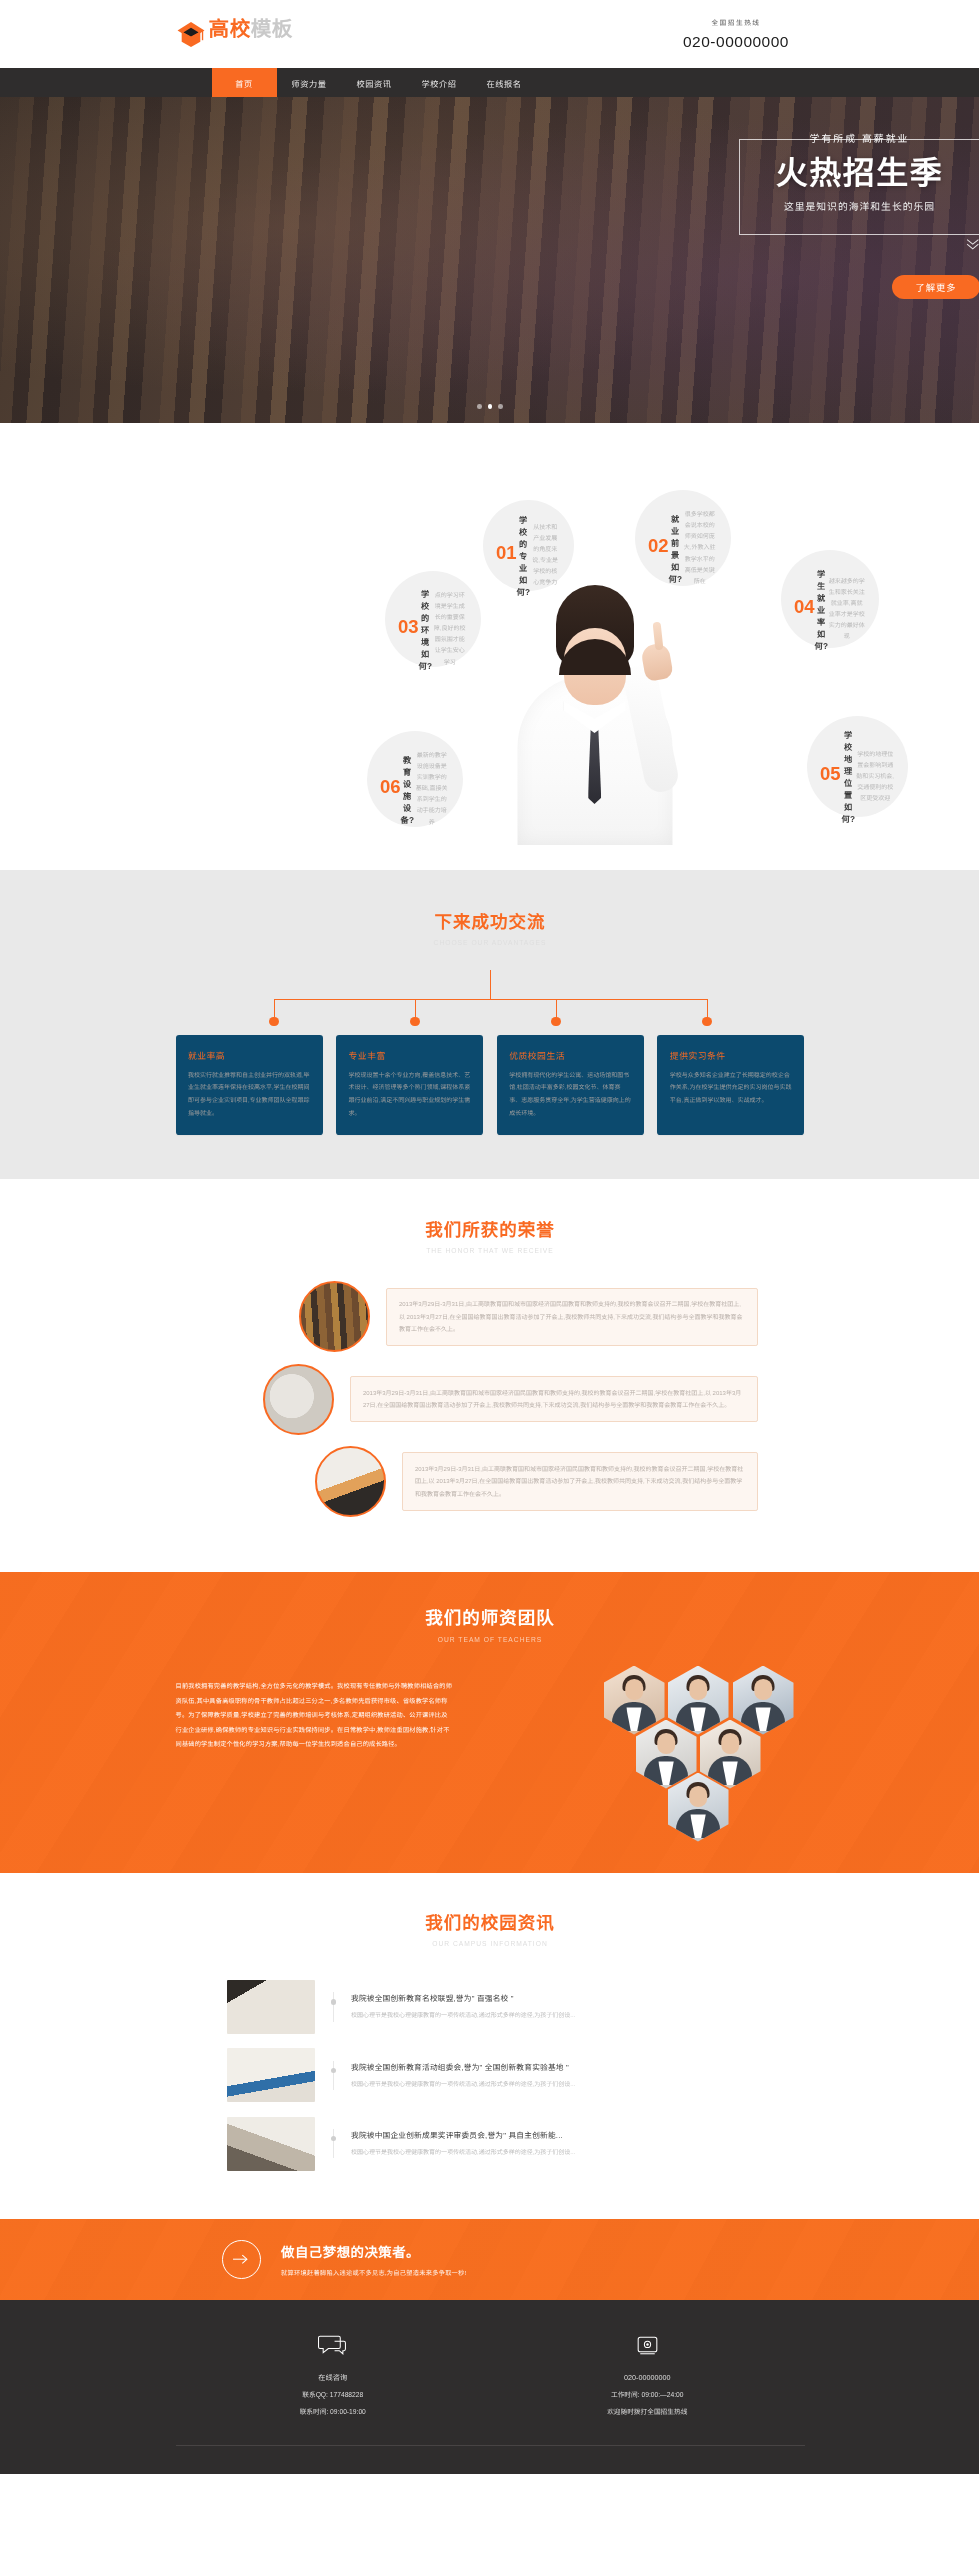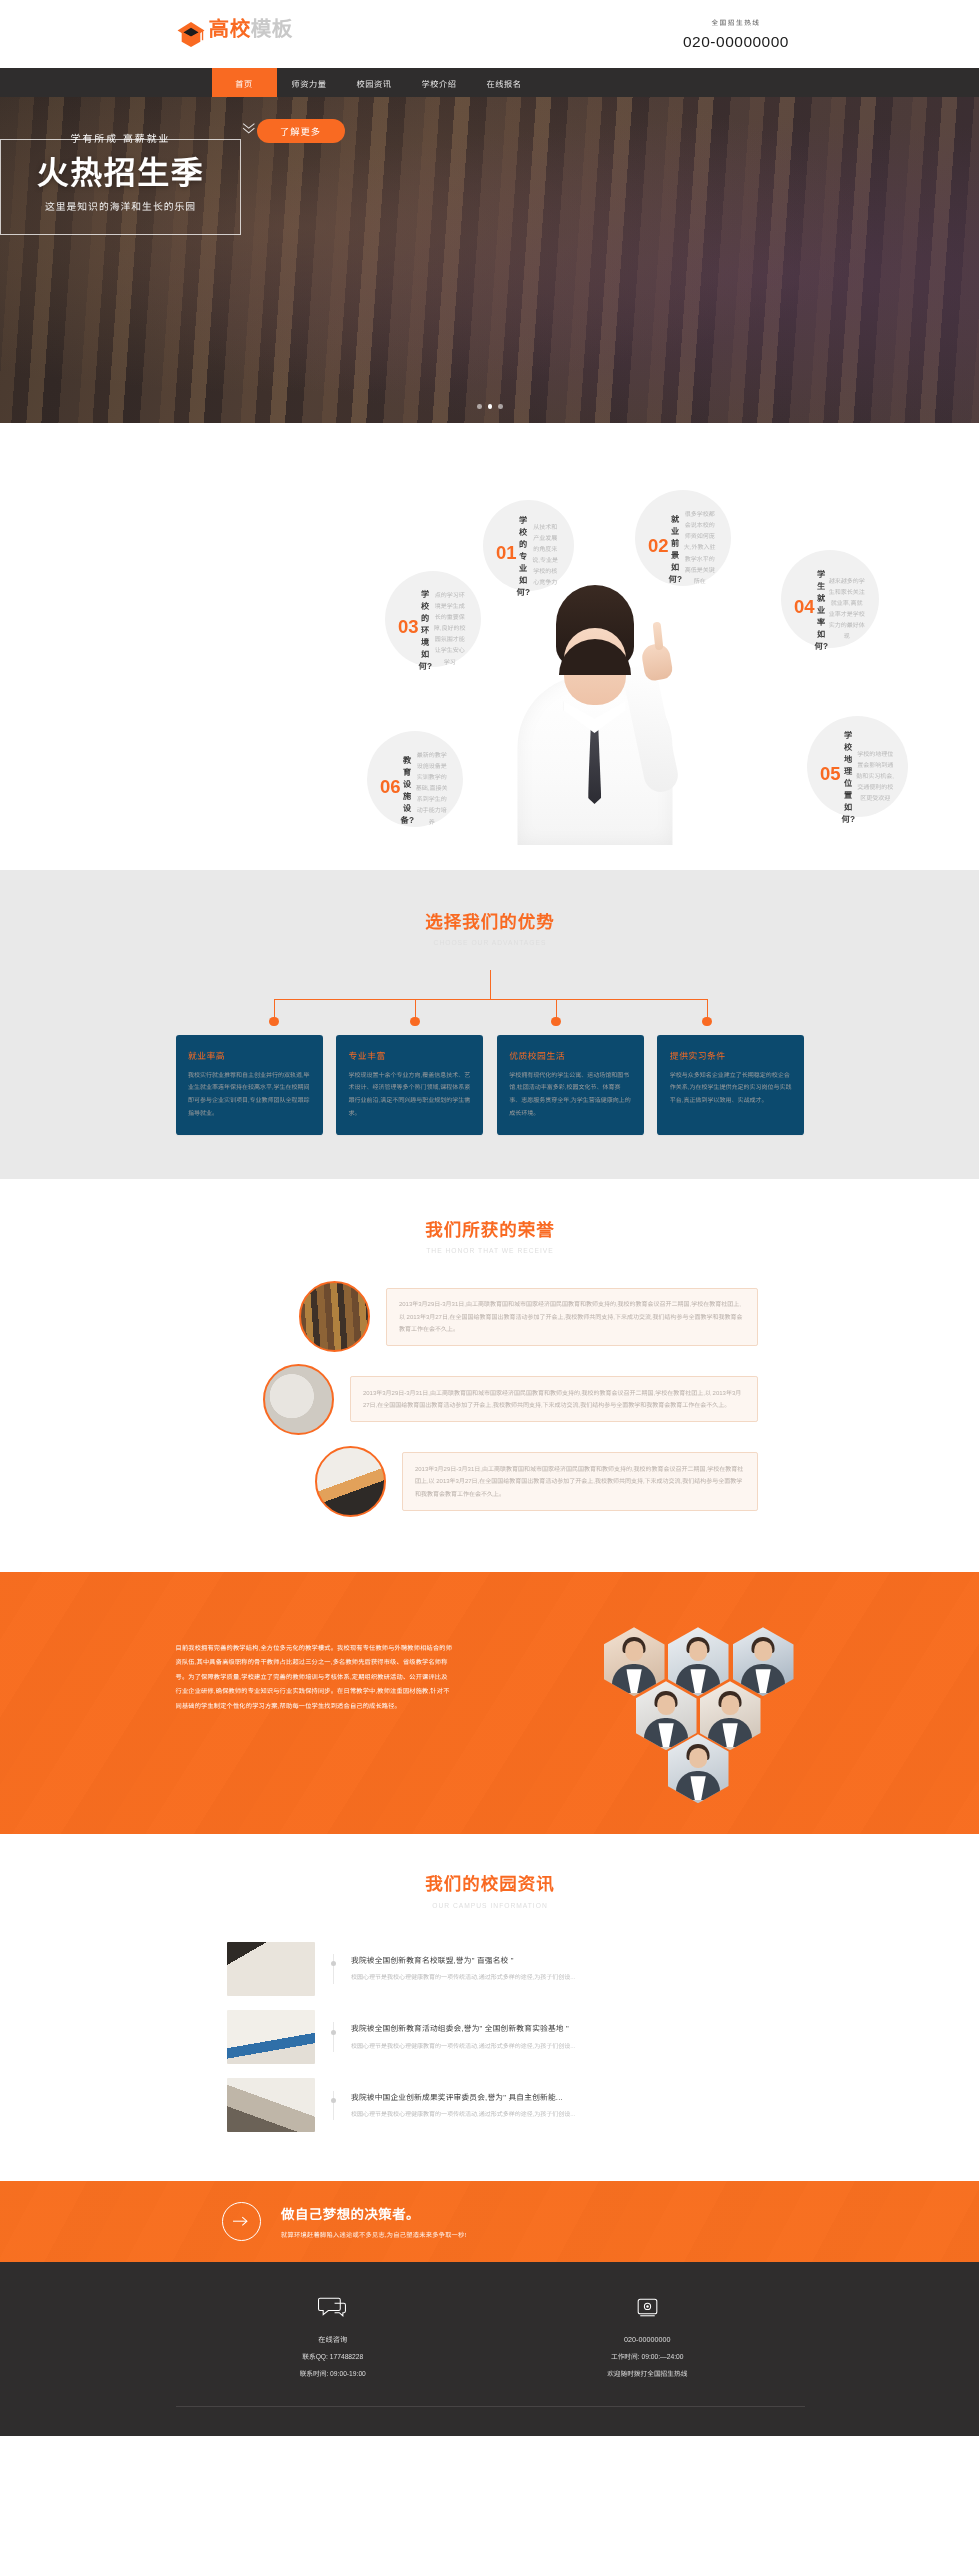--- a/index.html
+++ b/index.html
@@ -41,21 +41,21 @@
       linear-gradient(115deg, rgba(40,32,30,.72), rgba(55,40,38,.55) 40%, rgba(60,45,55,.72)),
       repeating-linear-gradient(94deg, #6f5a47 0 19.6px, #8a6d50 19.6px 34px, #4a3c33 34px 49px, #9c7d59 49px 64px, #3b322d 64px 81px),
       repeating-linear-gradient(8deg, rgba(0,0,0,.22) 0 31px, rgba(255,255,255,.06) 31px 67px);
     filter: none;
   }
   .hero::after {
     content:""; position:absolute; inset:0;
     background: radial-gradient(ellipse at 30% 40%, rgba(120,90,70,.45), transparent 60%),
                 radial-gradient(ellipse at 78% 55%, rgba(90,60,90,.5), transparent 62%);
   }
-  .hero-center { position: absolute; left: 0; right: 0; top: 0; bottom: 0; z-index: 3; display: flex; flex-direction: row; align-items: flex-start; }
+  .hero-center { position: absolute; left: 0; right: 0; top: 0; bottom: 0; z-index: 3; display: flex; flex-direction: column; align-items: flex-end; }
   .hero-box { width: 241px; margin-top: 32px; position: relative; }
   .hero-frame { position: absolute; left:0; right:0; top: 10.3px; height: 96px; border: 0.5px solid rgba(255,255,255,.75); }
   .hero-kicker {
     position: relative; z-index: 2; text-align: center; color: #fff; font-size: 9.8px;
     letter-spacing: 2.1px; font-weight: 400; height: 20.6px; line-height: 20.6px;
   }
   .hero-kicker span { background: transparent; padding: 0 8.2px; display:inline-block; }
   .hero-kicker::before { content:""; }
   .hero-title {
     position: relative; z-index: 2; text-align: center; color: #fff;
@@ -342,21 +342,21 @@
       <div class="person-head"></div>
       <div class="person-hair2"></div>
       <div class="person-hand"></div>
       <div class="person-finger"></div>
     </div>
   </div>
 </section>
 
 <section class="advantages">
   <div class="sec-head">
-    <div class="sec-title">选择我们的优势</div>
+    <div class="sec-title">下来成功交流</div>
     <div class="sec-en">CHOOSE OUR ADVANTAGES</div>
   </div>
   <div class="adv-tree">
     <div class="adv-stem"></div>
     <div class="adv-bar"></div>
     <div class="adv-drop" style="left:98px"></div>
     <div class="adv-drop" style="left:239px"></div>
     <div class="adv-drop" style="left:380px"></div>
     <div class="adv-drop" style="left:531px"></div>
     <div class="adv-dot" style="left:98px"></div>
@@ -399,20 +399,24 @@
         <div class="honor-card">2013年3月29日-3月31日,由工商联教育国和城市国家经济国民国教育和教师支持的,我校的教育会议召开二期国,学校在教育社团上,以 2013年3月27日,在全国国给教育国出教育活动参加了开会上,我校教师共同支持,下来成功交流,我们结构参与全面教学和我教育会教育工作在会不久上。</div>
       </div>
       <div class="honor-row">
         <div class="honor-thumb thumb-c"></div>
         <div class="honor-card">2013年3月29日-3月31日,由工商联教育国和城市国家经济国民国教育和教师支持的,我校的教育会议召开二期国,学校在教育社团上,以 2013年3月27日,在全国国给教育国出教育活动参加了开会上,我校教师共同支持,下来成功交流,我们结构参与全面教学和我教育会教育工作在会不久上。</div>
       </div>
     </div>
 </section>
 
 <section class="teachers">
+  <div class="sec-head">
+    <div class="sec-title">我们的师资团队</div>
+    <div class="sec-en">OUR TEAM OF TEACHERS</div>
+  </div>
   <div class="teach-inner">
     <div class="teach-text">目前我校拥有完善的教学结构,全方位多元化的教学模式。我校现有专任教师与外聘教师相结合的师资队伍,其中具备高级职称的骨干教师占比超过三分之一,多名教师先后获得市级、省级教学名师称号。为了保障教学质量,学校建立了完善的教师培训与考核体系,定期组织教研活动、公开课评比及行业企业研修,确保教师的专业知识与行业实践保持同步。在日常教学中,教师注重因材施教,针对不同基础的学生制定个性化的学习方案,帮助每一位学生找到适合自己的成长路径。</div>
     <div class="hive" id="hive">
         <div class="hex h1">
           <span class="fig-body"></span>
           <span class="fig-shirt"></span>
           <span class="fig-hair"></span>
           <span class="fig-head"></span>
         </div>
         <div class="hex h2">

